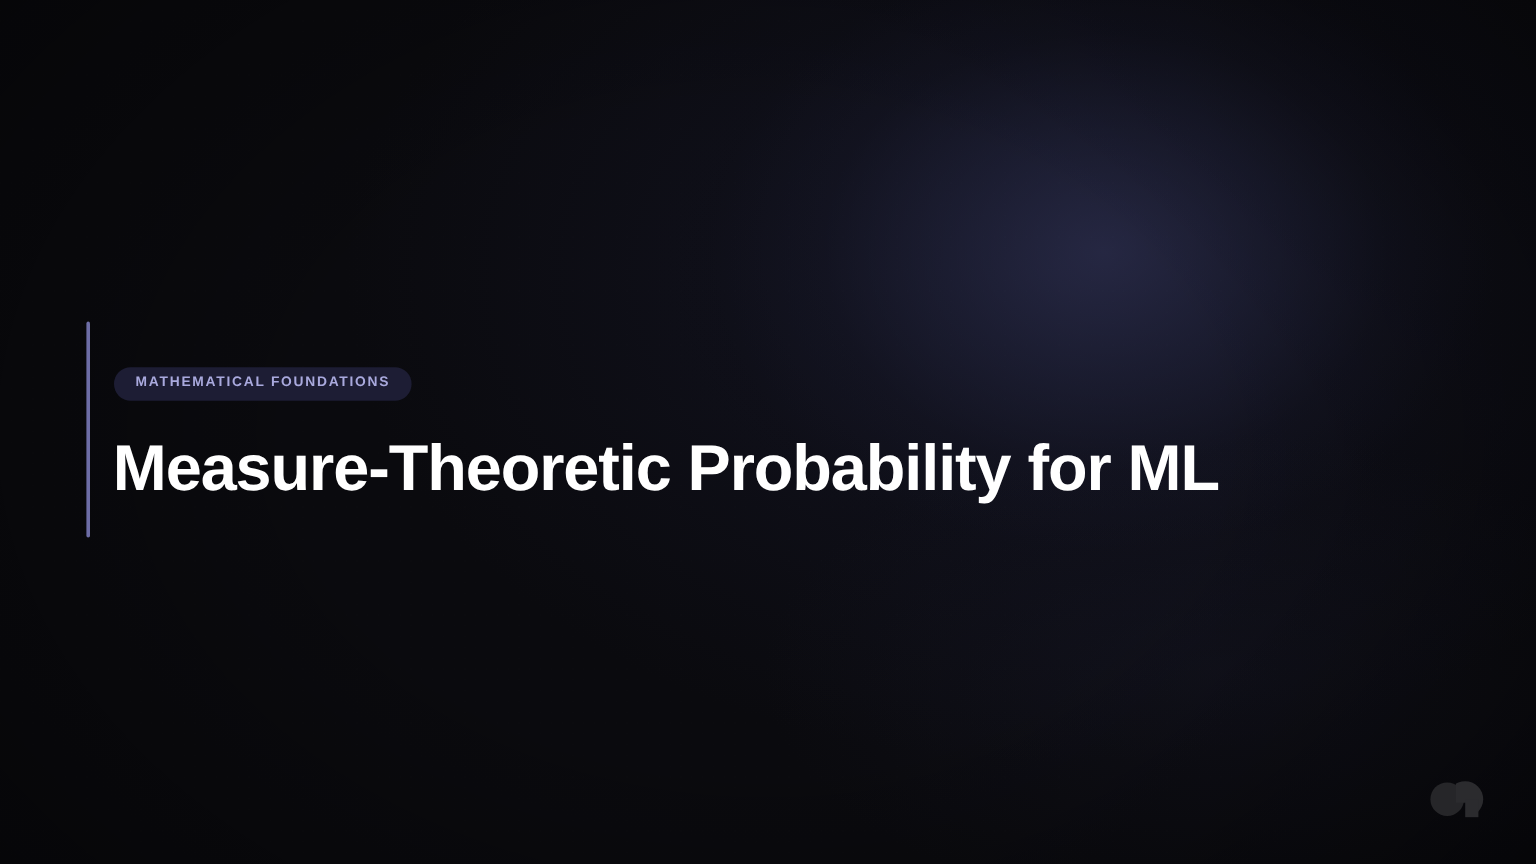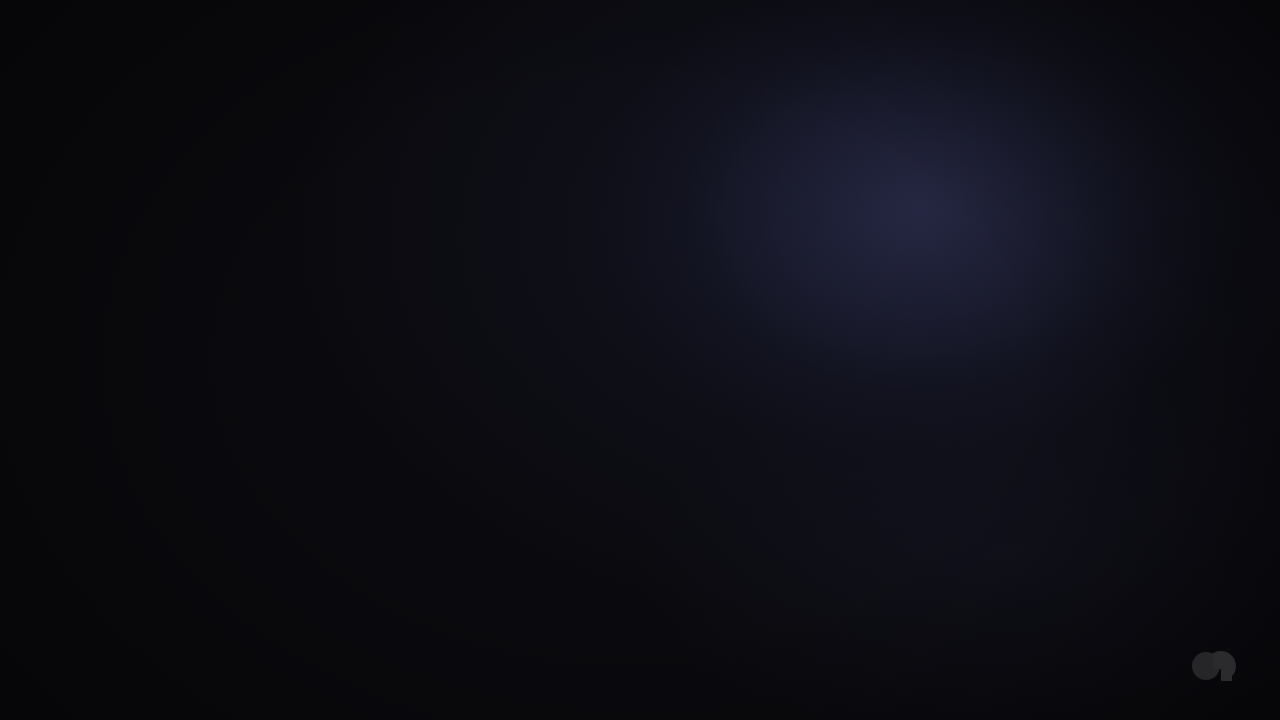--- a/index.html
+++ b/index.html
@@ -144,20 +144,29 @@
 
 <div id="slide">
 
   <div class="bg-base"></div>
   <div class="bg-glow-wide"></div>
   <div class="bg-glow-main"></div>
   <div class="bg-glow-lower"></div>
   <div class="bg-noise"></div>
   <div class="bg-vignette"></div>
 
+  <div class="content">
+
+    <div class="accent-bar"></div>
+
+    <div class="badge">MATHEMATICAL FOUNDATIONS</div>
+
+    <h1 class="title">Measure-Theoretic Probability for ML</h1>
+
+  </div>
 
   <div class="brand-mark">
     <svg width="48" height="38" viewBox="0 0 48 38" xmlns="http://www.w3.org/2000/svg">
       <defs>
         <clipPath id="notch-clip">
           <path d="M24 0 H48 V38 H35 V22 H24 Z"></path>
         </clipPath>
       </defs>
       <circle cx="17" cy="19" r="14" fill="#262629"></circle>
       <g clip-path="url(#notch-clip)">

